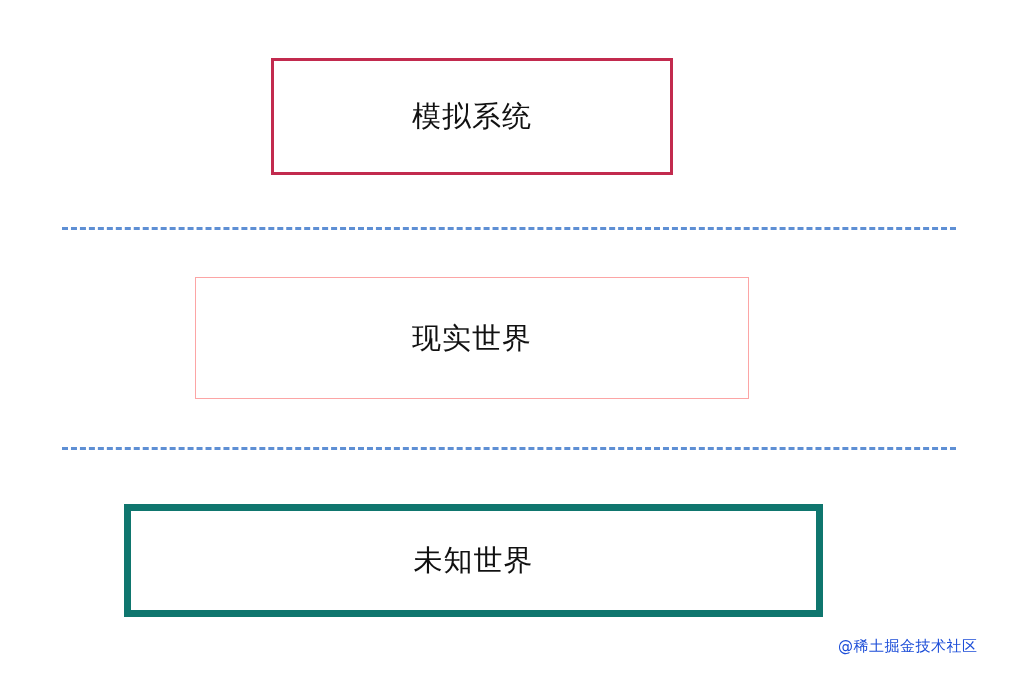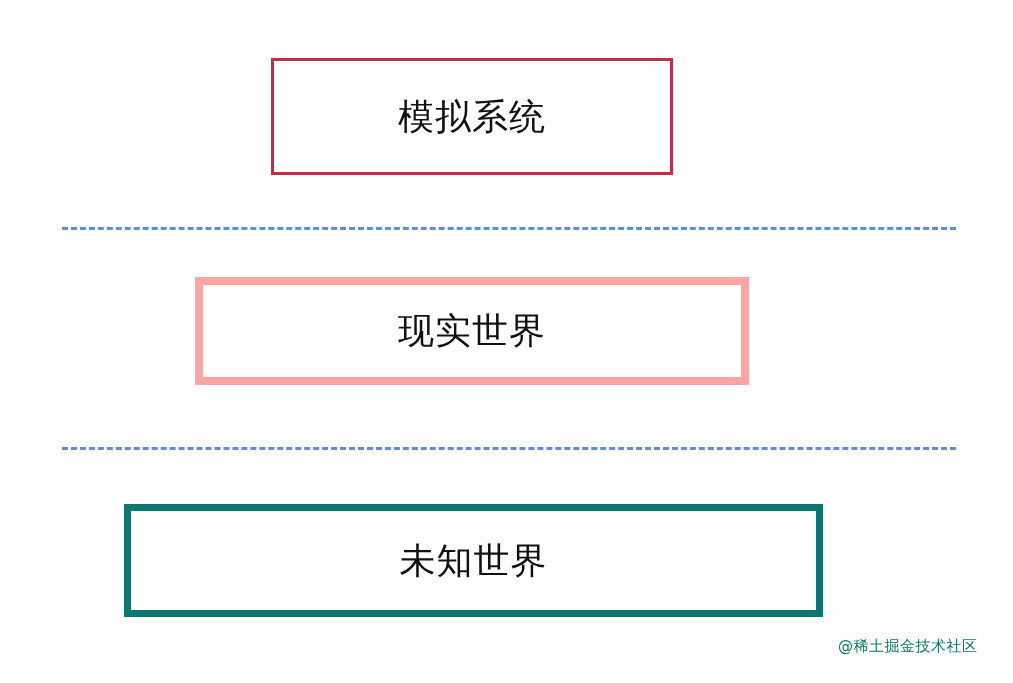--- a/index.html
+++ b/index.html
@@ -21,42 +21,42 @@
   }
   .layer-box {
     position: absolute;
     box-sizing: border-box;
     background: #ffffff;
     display: flex;
     align-items: center;
     justify-content: center;
   }
   .layer-label {
-    font-size: 36px;
+    font-size: 29px;
     line-height: 1;
     color: #111111;
     letter-spacing: 1px;
     font-family: "DejaVu Sans", "Liberation Sans", sans-serif;
     white-space: nowrap;
   }
   
   #box-simulated-system {
     left: 271px;
     top: 58px;
     width: 402px;
     height: 117px;
     border: 3px solid #c22a4e;
   }
   
   #box-real-world {
     left: 195px;
     top: 277px;
     width: 554px;
-    height: 108px;
-    border: 8px solid #fca5a5;
+    height: 122px;
+    border: 1px solid #fca5a5;
   }
   
   #box-unknown-world {
     left: 124px;
     top: 504px;
     width: 699px;
     height: 113px;
     border: 7px solid #0f766e;
   }
   .divider-line {
@@ -66,21 +66,21 @@
     height: 0;
     border-top: 3px dashed #5e8fd4;
   }
   #divider-upper { top: 227px; }
   #divider-lower { top: 447px; }
   #watermark {
     position: absolute;
     left: 838px;
     top: 637px;
     font-size: 15px;
-    color: #0f766e;
+    color: #1d4ed8;
     letter-spacing: 0.5px;
     white-space: nowrap;
     font-family: "DejaVu Sans", "Liberation Sans", sans-serif;
   }
 </style>
 </head>
 <body>
 
 <div id="diagram-canvas">
 

